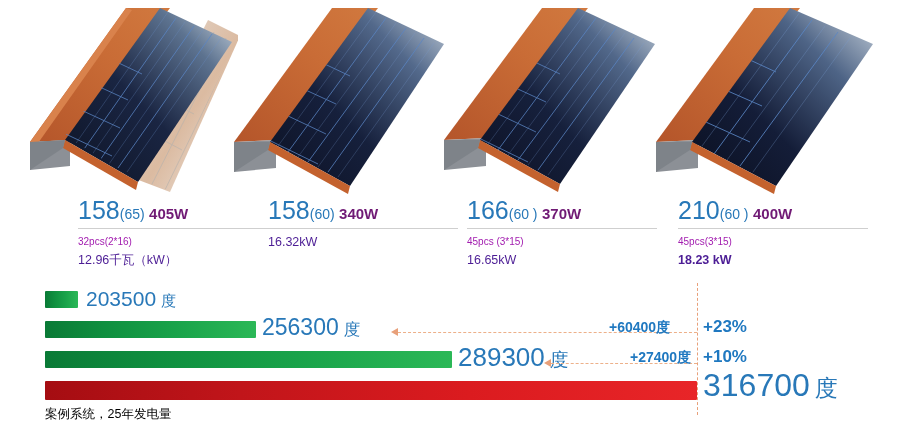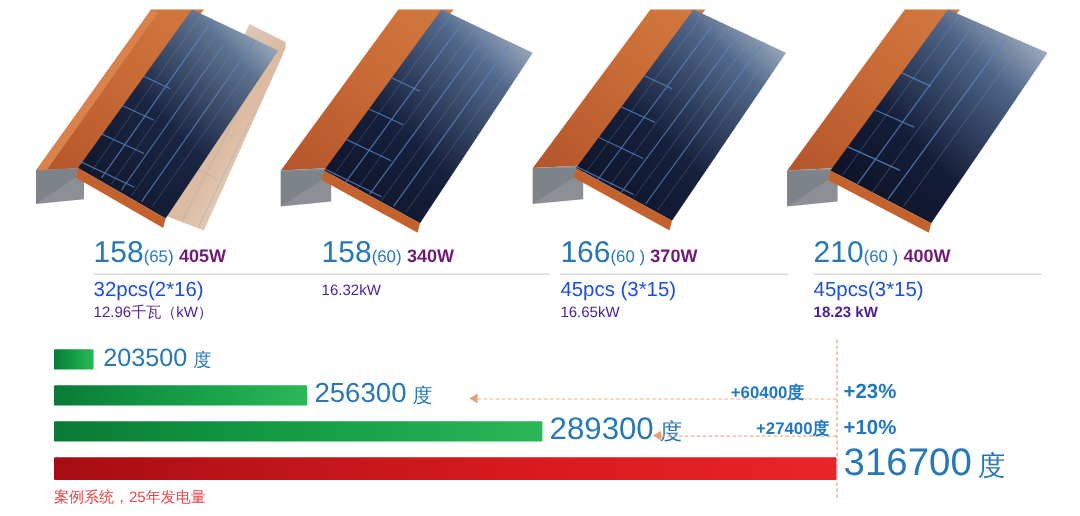--- a/index.html
+++ b/index.html
@@ -16,40 +16,40 @@
   
   .spec{position:absolute;width:190px;}
   .spec .title{
     color:#1f6fb5;white-space:nowrap;line-height:1;
     padding-bottom:4px;
   }
   .spec .big{font-size:25px;font-weight:400;letter-spacing:0px;color:#2878b8;}
   .spec .mid{font-size:14px;color:#2878b8;}
   .spec .pw{font-size:15px;color:#701a75;font-weight:600;}
   .spec .rule{height:1px;background:#cfcfcf;margin:1px 0 4px 0;}
-  .spec .l1{font-size:17px;color:#1d4ed8;line-height:18px;white-space:nowrap;}
+  .spec .l1{font-size:10px;color:#a21caf;line-height:18px;white-space:nowrap;}
   .spec .l2{font-size:12.5px;color:#4c1d95;line-height:18px;white-space:nowrap;}
   .spec .l2.bold{font-weight:700;}
 
   
   .chart{position:absolute;left:0;top:275px;width:760px;height:155px;}
   .bar{position:absolute;height:17px;border-radius:1px;}
   .bar.g{background:linear-gradient(90deg,#0a7a36 0%,#0f8f3f 28%,#19a34a 62%,#2bb857 100%);}
   .bar.r{background:linear-gradient(90deg,#a50d12 0%,#c1151a 30%,#db1b1f 65%,#e82528 100%);}
   .barlabel{position:absolute;color:#2878b8;white-space:nowrap;line-height:1;}
   .barlabel .num{font-weight:400;}
   .barlabel .du{font-size:0.72em;margin-left:5px;}
 
   .vline{position:absolute;width:0;border-left:1px dashed #e8a07a;}
   .annot{position:absolute;color:#1f78c0;font-weight:700;white-space:nowrap;}
   .arrow{position:absolute;height:1px;border-top:1px dashed #edb089;}
   .arrowhead{position:absolute;width:0;height:0;
     border-top:4px solid transparent;border-bottom:4px solid transparent;
     border-right:7px solid #e8a07a;}
-  .caption{position:absolute;color:#ef4444;font-size:12.5px;white-space:nowrap;}
+  .caption{position:absolute;color:#000000;font-size:12.5px;white-space:nowrap;}
 </style>
 </head>
 <body>
 
 <div class="roofs">
 
   <div class="roof" style="left:8px;">
     <svg viewBox="0 0 230 195">
       <defs>
         <linearGradient id="pnlA1" x1="0" y1="1" x2="1" y2="0">

